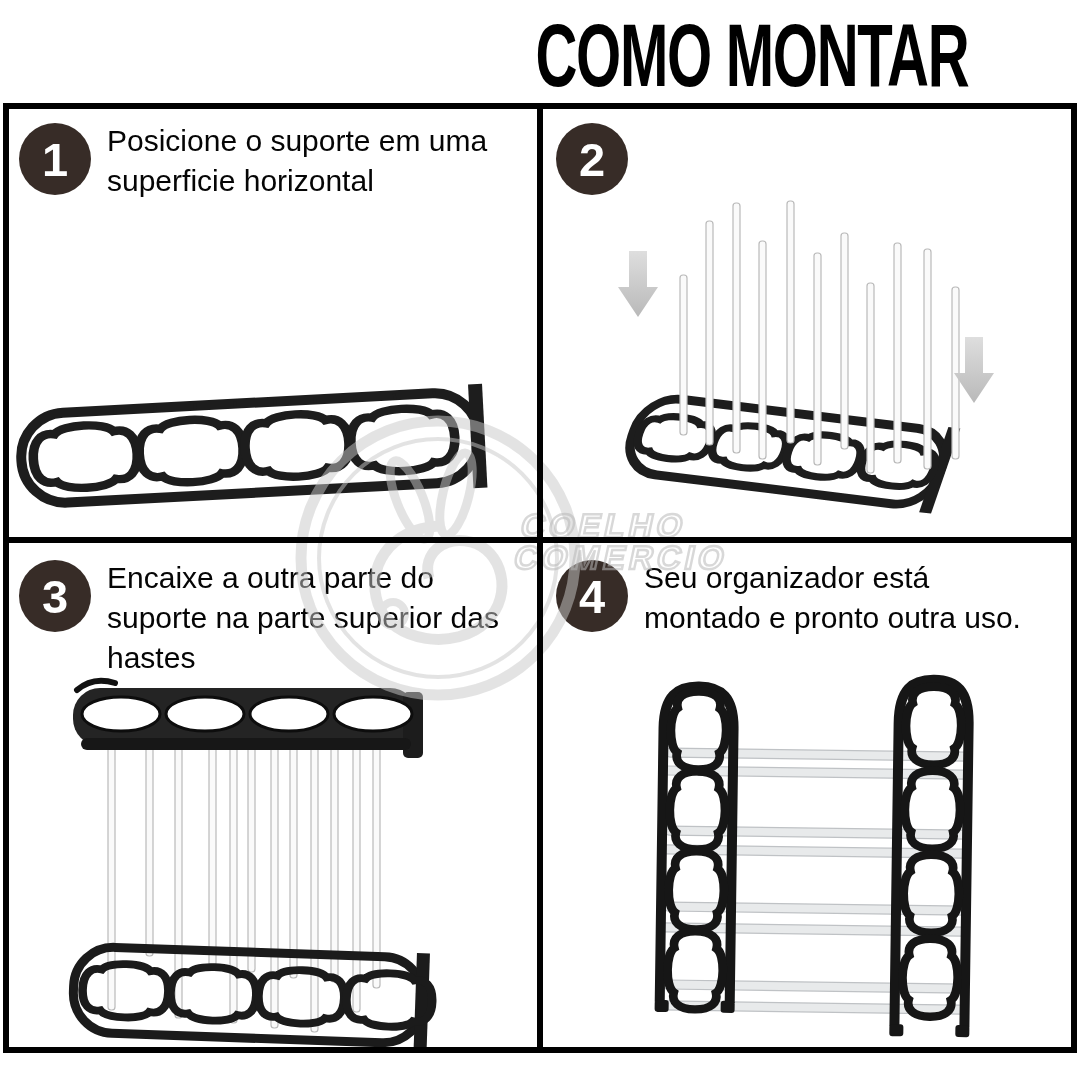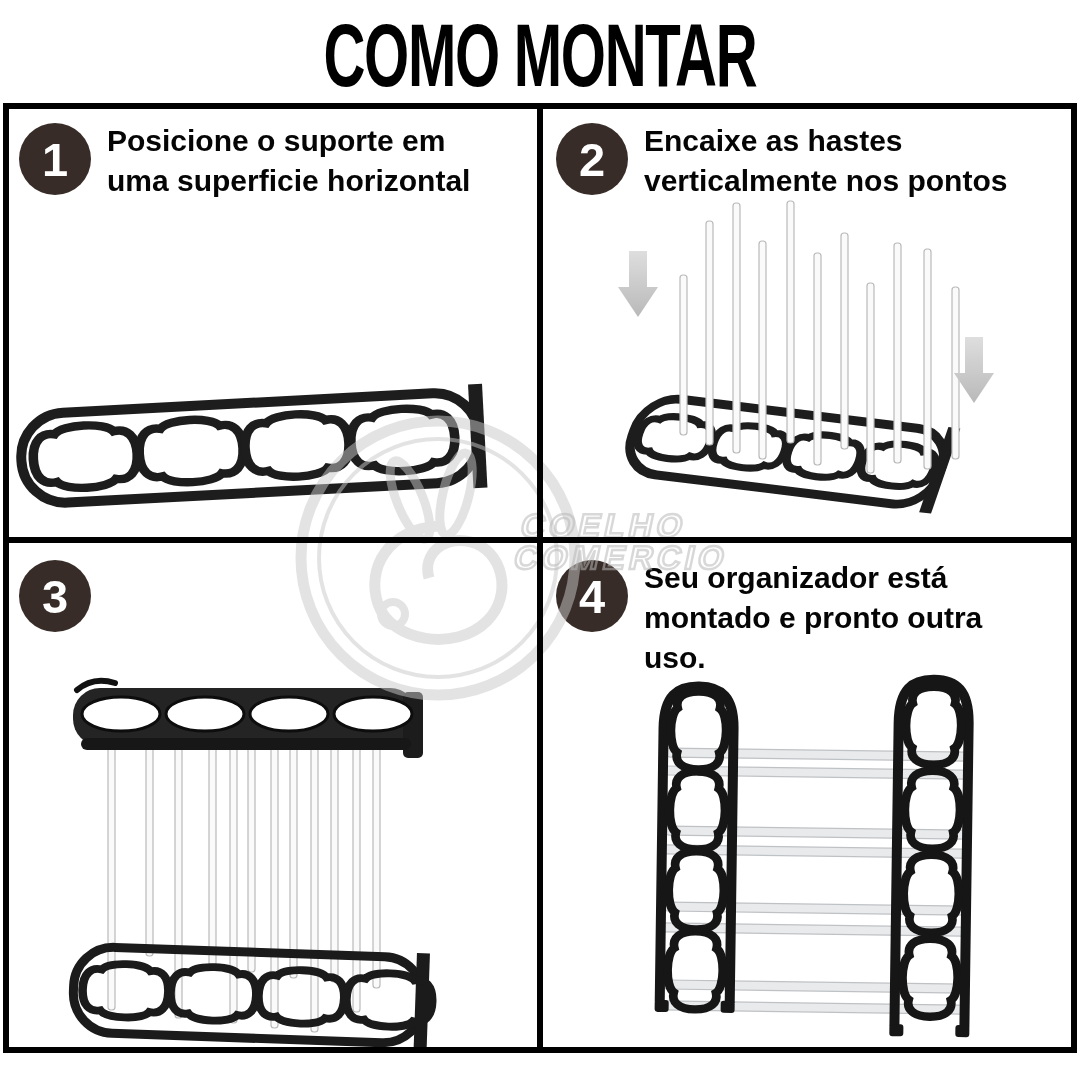--- a/index.html
+++ b/index.html
@@ -3,21 +3,21 @@
 <meta charset="utf-8">
 <style>
   html,body{margin:0;padding:0;}
   body{
     width:1080px;height:1080px;background:#ffffff;position:relative;
     font-family:"Liberation Sans",sans-serif;overflow:hidden;
   }
   
   .title{
     position:absolute;left:0;top:10px;width:1080px;height:90px;
-    display:flex;align-items:center;justify-content:center;z-index:12;
+    display:flex;align-items:center;justify-content:flex-end;z-index:12;
   }
   .title span{
     font-size:88px;font-weight:700;color:#000;line-height:1;
     letter-spacing:-2px;transform:scaleX(0.66) scaleY(1.02);
     white-space:nowrap;
   }
   
   .cell{position:absolute;background:#fff;z-index:1;overflow:hidden;}
   .cell-1{left:3px;top:103px;width:537px;height:437px;}
   .cell-2{left:540px;top:103px;width:537px;height:437px;}
@@ -30,21 +30,21 @@
   .divider-v{position:absolute;left:537px;top:103px;width:6px;height:950px;background:#000;z-index:10;}
   .divider-h{position:absolute;left:3px;top:537px;width:1074px;height:6px;background:#000;z-index:10;}
   
   .step-header{display:flex;align-items:flex-start;gap:16px;margin:16px 14px 0 16px;}
   .step-badge{
     flex:0 0 auto;width:72px;height:72px;border-radius:50%;background:#372c27;
     color:#fff;display:flex;align-items:center;justify-content:center;
     font-size:47px;font-weight:700;margin-top:4px;
   }
   .step-text{
-    margin:2px 0 0 0;font-size:30px;line-height:40px;font-weight:700;color:#050505;
+    margin:2px 0 0 0;font-size:30px;line-height:40px;font-weight:400;color:#050505;
     max-width:402px;
   }
   
   .illus{position:absolute;left:0;top:0;width:100%;height:100%;pointer-events:none;}
   
   .watermark{position:absolute;z-index:3;pointer-events:none;}
   .wm-logo{left:288px;top:408px;width:300px;height:300px;opacity:.5;}
   .wm-text{
     left:518px;top:510px;opacity:.55;
     transform:skewX(-12deg);
@@ -106,21 +106,20 @@
       <use href="#qf1" transform="translate(382,45) scale(0.80,0.70)" stroke-width="12"></use>
     </g>
   </svg>
 </section>
 
 <section class="cell cell-2">
   <div class="step-header">
     <div class="step-badge">
       <span>2</span>
     </div>
-    <p class="step-text">Encaixe as hastes verticalmente nos pontos</p>
   </div>
   <svg class="illus" viewBox="0 0 537 437">
     <defs>
       <path id="qf2" d="M-65,0 C-65,-26 -53,-38 -37,-34 C-27,-48 27,-48 37,-34 C53,-38 65,-26 65,0 C65,26 53,38 37,34 C27,48 -27,48 -37,34 C-53,38 -65,26 -65,0 Z"></path>
       <linearGradient id="agrad" x1="0" y1="0" x2="0" y2="1">
         <stop offset="0" stop-color="#dedede"></stop>
           <stop offset="1" stop-color="#b9b9b9"></stop>
       </linearGradient>
     </defs>
     <g transform="translate(106,292) rotate(7) skewX(-12)" fill="none" stroke="#1d1d1d">
@@ -151,20 +150,21 @@
       <path transform="translate(434,234)" d="M-9,0 h18 v36 h11 L0,66 L-20,36 h11 Z"></path>
     </g>
   </svg>
 </section>
 
 <section class="cell cell-3">
   <div class="step-header">
     <div class="step-badge">
       <span>3</span>
     </div>
+    <p class="step-text">Encaixe a outra parte do suporte na parte superior das hastes</p>
   </div>
   <svg class="illus" viewBox="0 0 537 513">
     <defs>
       <path id="qf3" d="M-65,0 C-65,-26 -53,-38 -37,-34 C-27,-48 27,-48 37,-34 C53,-38 65,-26 65,0 C65,26 53,38 37,34 C27,48 -27,48 -37,34 C-53,38 -65,26 -65,0 Z"></path>
     </defs>
     <path d="M74,150 q16,-14 38,-7" stroke="#111" stroke-width="6" fill="none" stroke-linecap="round"></path>
     <g fill="#fafafa" stroke="#b9b9b9" stroke-width="1.2">
       <rect x="105" y="206" width="7" height="264" rx="3"></rect>
       <rect x="143" y="206" width="7" height="210" rx="3"></rect>
       <rect x="172" y="206" width="7" height="272" rx="3"></rect>

